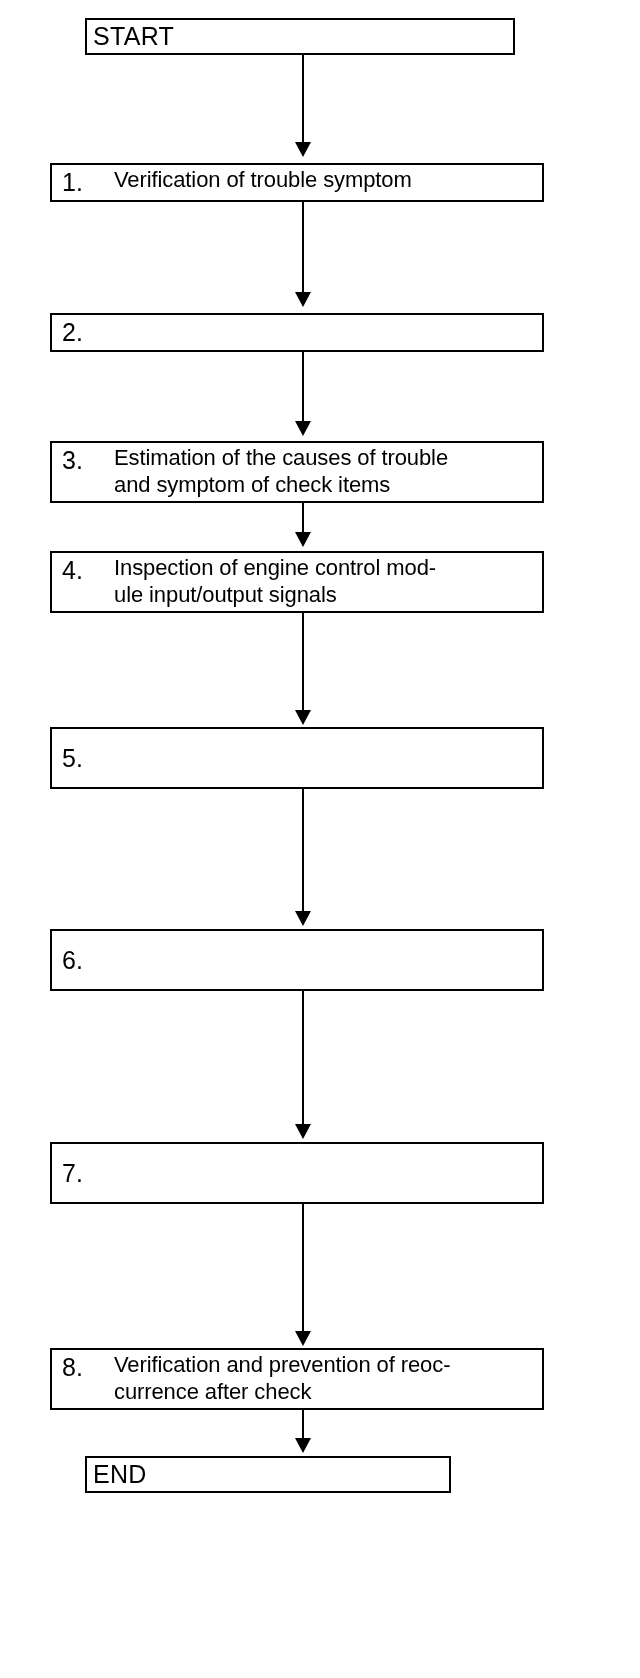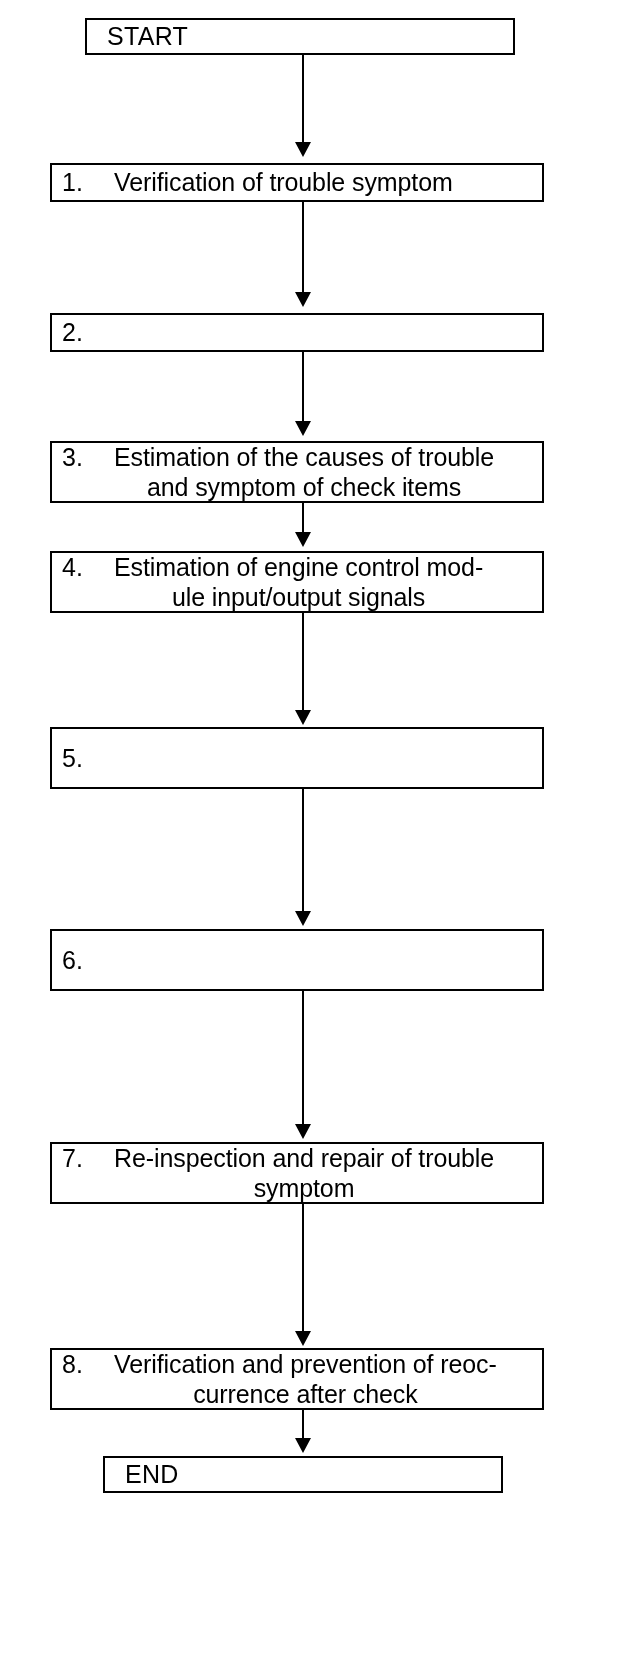--- a/index.html
+++ b/index.html
@@ -20,43 +20,42 @@
     background:#ffffff;
     display:flex;
     align-items:center;
   }
   .node.terminal{
     border-width:2px;
   }
   .terminal-label{
     font-size:25px;
     letter-spacing:0.3px;
-    padding-left:20px;
+    padding-left:6px;
     line-height:1.05;
     white-space:nowrap;
   }
   .step-inner{
     display:flex;
     align-items:flex-start;
     width:100%;
     padding:4px 0 4px 10px;
   }
   .step-num{
     font-size:25px;
     line-height:1.22;
     width:52px;
     flex:0 0 52px;
     white-space:nowrap;
   }
   .step-text{
-    font-size:25px;
+    font-size:22px;
     line-height:1.22;
     letter-spacing:-0.1px;
     white-space:pre-line;
-    text-align:center;
   }
 
   
   .conn{
     position:absolute;
     left:302px;
     width:2px;
     background:#000000;
   }
   .arrowhead{
@@ -106,21 +105,21 @@
 and symptom of check items</span>
     </div>
   </div>
 
   <div class="conn" style="top:503px;height:33px;"></div>
   <div class="arrowhead" style="top:532px;"></div>
 
   <div class="node" style="left:50px;top:551px;width:494px;height:62px;">
     <div class="step-inner">
       <span class="step-num">4.</span>
-      <span class="step-text">Estimation of engine control mod-
+      <span class="step-text">Inspection of engine control mod-
 ule input/output signals</span>
     </div>
   </div>
 
   <div class="conn" style="top:613px;height:100px;"></div>
   <div class="arrowhead" style="top:710px;"></div>
 
   <div class="node" style="left:50px;top:727px;width:494px;height:62px;">
     <div class="step-inner">
       <span class="step-num">5.</span>
@@ -135,36 +134,34 @@
       <span class="step-num">6.</span>
     </div>
   </div>
 
   <div class="conn" style="top:991px;height:136px;"></div>
   <div class="arrowhead" style="top:1124px;"></div>
 
   <div class="node" style="left:50px;top:1142px;width:494px;height:62px;">
     <div class="step-inner">
       <span class="step-num">7.</span>
-      <span class="step-text">Re-inspection and repair of trouble
-symptom</span>
     </div>
   </div>
 
   <div class="conn" style="top:1204px;height:130px;"></div>
   <div class="arrowhead" style="top:1331px;"></div>
 
   <div class="node" style="left:50px;top:1348px;width:494px;height:62px;">
     <div class="step-inner">
       <span class="step-num">8.</span>
       <span class="step-text">Verification and prevention of reoc-
 currence after check</span>
     </div>
   </div>
 
   <div class="conn" style="top:1410px;height:32px;"></div>
   <div class="arrowhead" style="top:1438px;"></div>
 
-  <div class="node terminal" style="left:103px;top:1456px;width:400px;height:37px;">
+  <div class="node terminal" style="left:85px;top:1456px;width:366px;height:37px;">
     <span class="terminal-label">END</span>
   </div>
 
 </div>
 
 </body></html>

